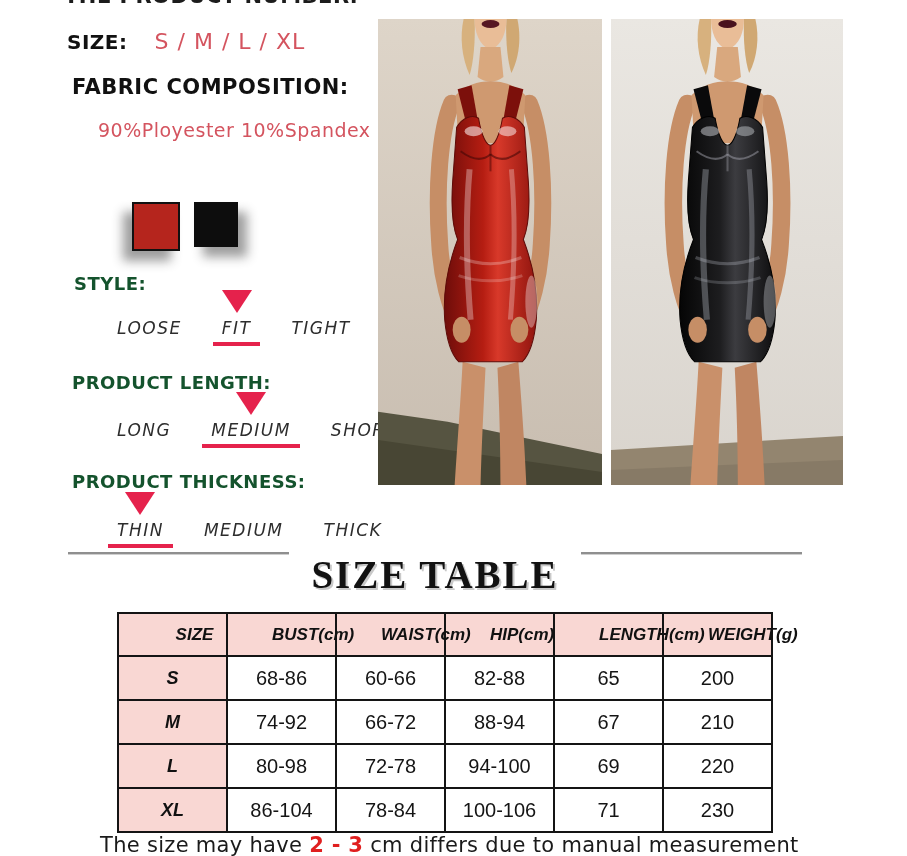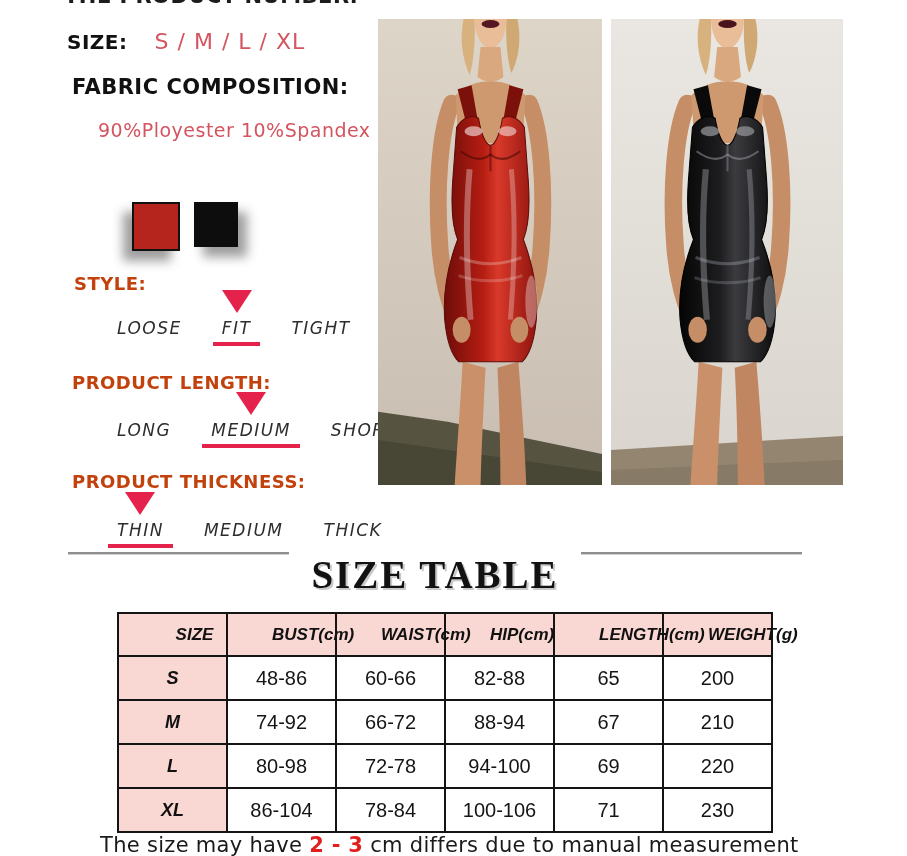--- a/index.html
+++ b/index.html
@@ -17,21 +17,21 @@
                   letter-spacing:.5px;white-space:nowrap;}
   .size-row{position:absolute;top:29px;left:67px;white-space:nowrap;}
   .spec-label{font-weight:bold;font-size:20px;letter-spacing:.5px;color:#111;}
   .size-value{font-size:22px;color:var(--accent-pink);margin-left:22px;letter-spacing:1px;}
   .fabric-label{position:absolute;top:75px;left:72px;font-size:21px;font-weight:bold;letter-spacing:.5px;}
   .fabric-value{position:absolute;top:119px;left:98px;font-size:19px;color:var(--accent-pink);letter-spacing:.5px;text-align:right;}
   .color-label{position:absolute;top:168px;left:73px;font-size:21px;font-weight:bold;letter-spacing:.5px;}
   .swatch{position:absolute;width:44px;height:45px;}
   .swatch.red{top:202px;left:132px;border:2px solid #111;box-shadow:-9px 10px 10px rgba(40,40,40,.45);}
   .swatch.black{top:202px;left:194px;box-shadow:9px 10px 10px rgba(40,40,40,.45);}
-  .sub-label{position:absolute;font-size:18px;font-weight:bold;letter-spacing:.5px;color:#c2410c;}
+  .sub-label{position:absolute;font-size:18px;font-weight:bold;letter-spacing:.5px;color:#14532d;}
   .style-label{top:273px;left:74px;}
   .length-label{top:372px;left:72px;}
   .thickness-label{top:471px;left:72px;}
   .option-row{position:absolute;left:117px;display:flex;gap:40px;font-style:italic;}
   .style-row{top:318px;}
   .length-row{top:420px;}
   .thickness-row{top:520px;}
   .option{position:relative;display:inline-block;font-size:17px;letter-spacing:1.5px;
           color:#2d2d2d;font-weight:500;white-space:nowrap;}
   .option.selected::before{content:'';position:absolute;left:50%;top:-28px;transform:translateX(-50%);
@@ -221,21 +221,21 @@
         <th>BUST(cm)</th>
         <th>WAIST(cm)</th>
         <th>HIP(cm)</th>
         <th>LENGTH(cm)</th>
         <th>WEIGHT(g)</th>
       </tr>
     </thead>
     <tbody>
       <tr>
         <th>S</th>
-        <td>48-86</td>
+        <td>68-86</td>
         <td>60-66</td>
         <td>82-88</td>
         <td>65</td>
         <td>200</td>
       </tr>
       <tr>
         <th>M</th>
         <td>74-92</td>
         <td>66-72</td>
         <td>88-94</td>

